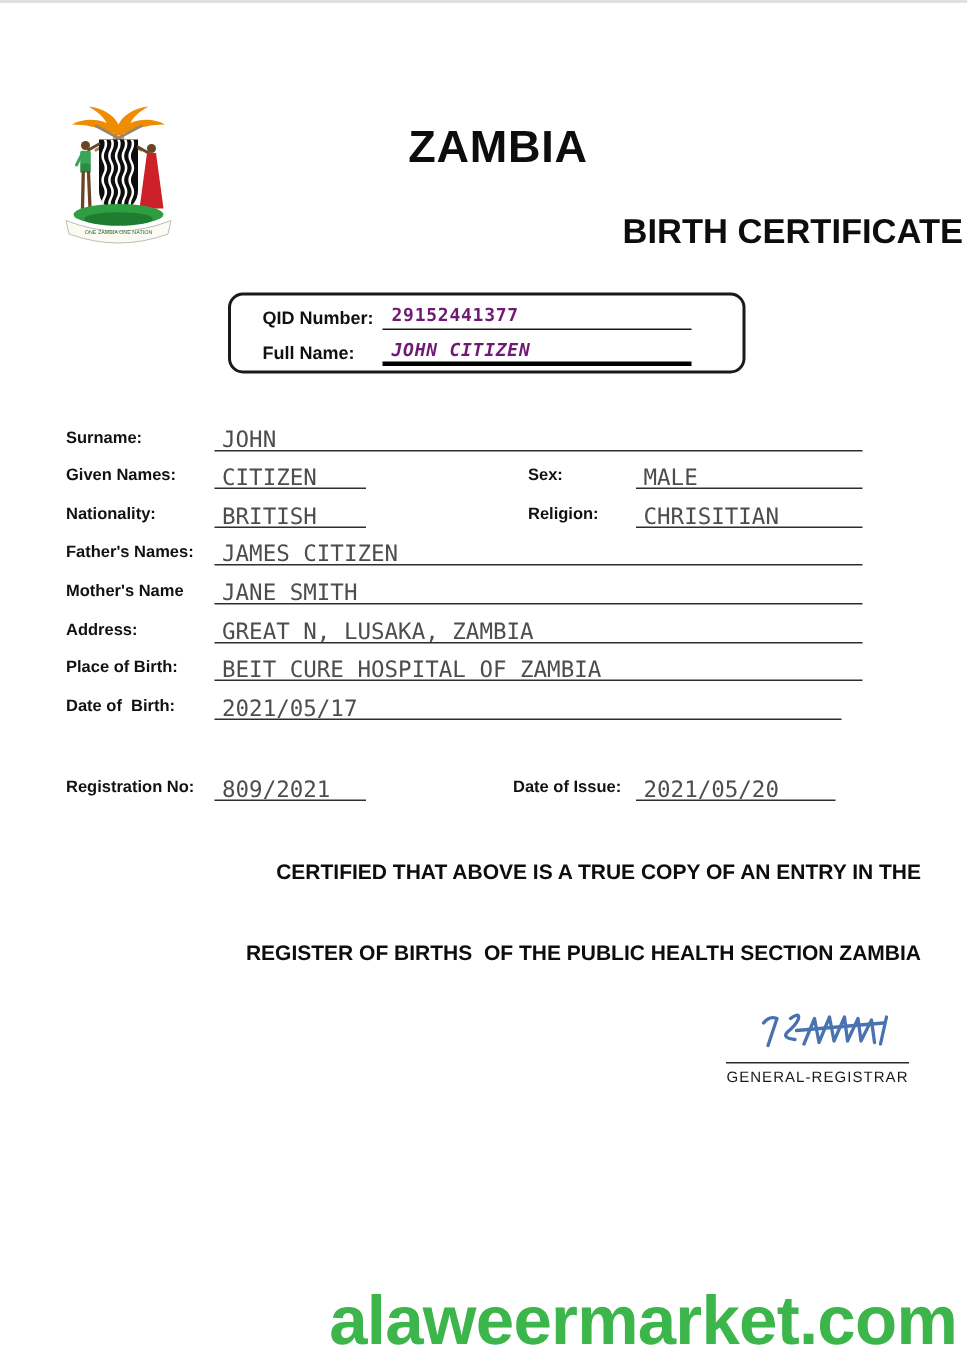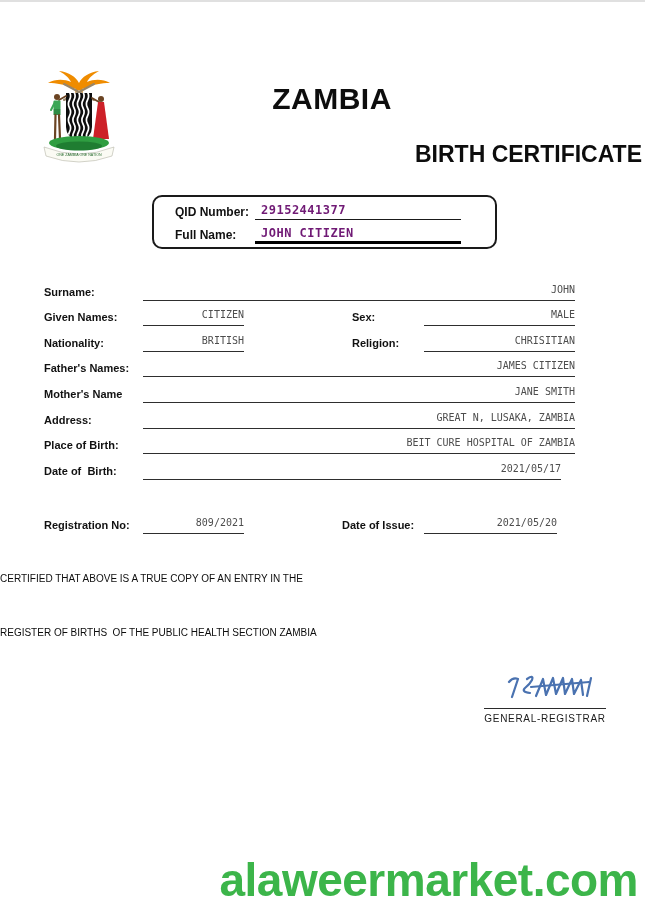--- a/index.html
+++ b/index.html
@@ -37,56 +37,56 @@
   .blabel {
     position: absolute; left: 21px; top: 2px;
     font-size: 12px; font-weight: bold; color: #111; white-space: pre; text-align: center;
   }
   .bcell {
     position: absolute; left: 101px; width: 200px; height: 16px;
     font-family: "DejaVu Sans Mono", monospace; font-size: 12px; font-weight: bold;
     letter-spacing: 0.5px; color: #701a75; padding-left: 6px; white-space: pre;
     border-bottom: 1px solid #1a1a1a;
   }
-  .brow2 .bcell { height: 15px; border-bottom: 3px solid #000; }
+  .brow2 .bcell { height: 15px; border-bottom: 3px solid #000; font-style: italic; }
 
   
   .frow { position: absolute; left: 0; width: 645px; height: 18px; }
   .flabel {
     position: absolute; left: 44px; top: 2px;
     font-size: 11px; font-weight: bold; color: #111; white-space: pre;
   }
   .flabel-right { left: 352px; }
   .flabel-issue { left: 342px; }
   .fcell {
     position: absolute; top: 0; height: 16px;
     border-bottom: 1px solid #2e2e2e;
-    font-family: "DejaVu Sans Mono", monospace; font-size: 10px; color: #4d4d4d;
-    padding-left: 5px; white-space: pre; overflow: hidden; text-align: right;
+    font-family: "DejaVu Sans Mono", monospace; font-size: 15px; color: #4d4d4d;
+    padding-left: 5px; white-space: pre; overflow: hidden;
   }
   .cell-long  { left: 143px; width: 427px; }
   .cell-short { left: 143px; width: 96px;  }
   .cell-dob   { left: 143px; width: 413px; }
   .cell-right { left: 424px; width: 146px; }
   .cell-issue { left: 424px; width: 128px; }
 
   #row-surname      { top: 282px; }
   #row-given        { top: 307px; }
   #row-nationality  { top: 333px; }
   #row-father       { top: 358px; }
   #row-mother       { top: 384px; }
   #row-address      { top: 410px; }
   #row-place        { top: 435px; }
   #row-dob          { top: 461px; }
   #row-registration { top: 515px; }
 
   
   .cert-line {
-    position: absolute; left: 0; width: 614px; text-align: left;
-    font-size: 10px; font-weight: normal; color: #0d0d0d; white-space: pre;
+    position: absolute; left: 0; width: 614px; text-align: right;
+    font-size: 14px; font-weight: bold; color: #0d0d0d; white-space: pre;
   }
   #cert1 { top: 571px; }
   #cert2 { top: 625px; }
 
   
   .sig-svg  { position: absolute; left: 503px; top: 669px; width: 100px; height: 34px; }
   .sig-line { position: absolute; left: 484px; top: 706px; width: 122px; border-top: 1.5px solid #2b2b2b; }
   .sig-title {
     position: absolute; left: 478px; top: 711px; width: 134px; text-align: center;
     font-size: 10px; letter-spacing: 0.7px; color: #1a1a1a;

